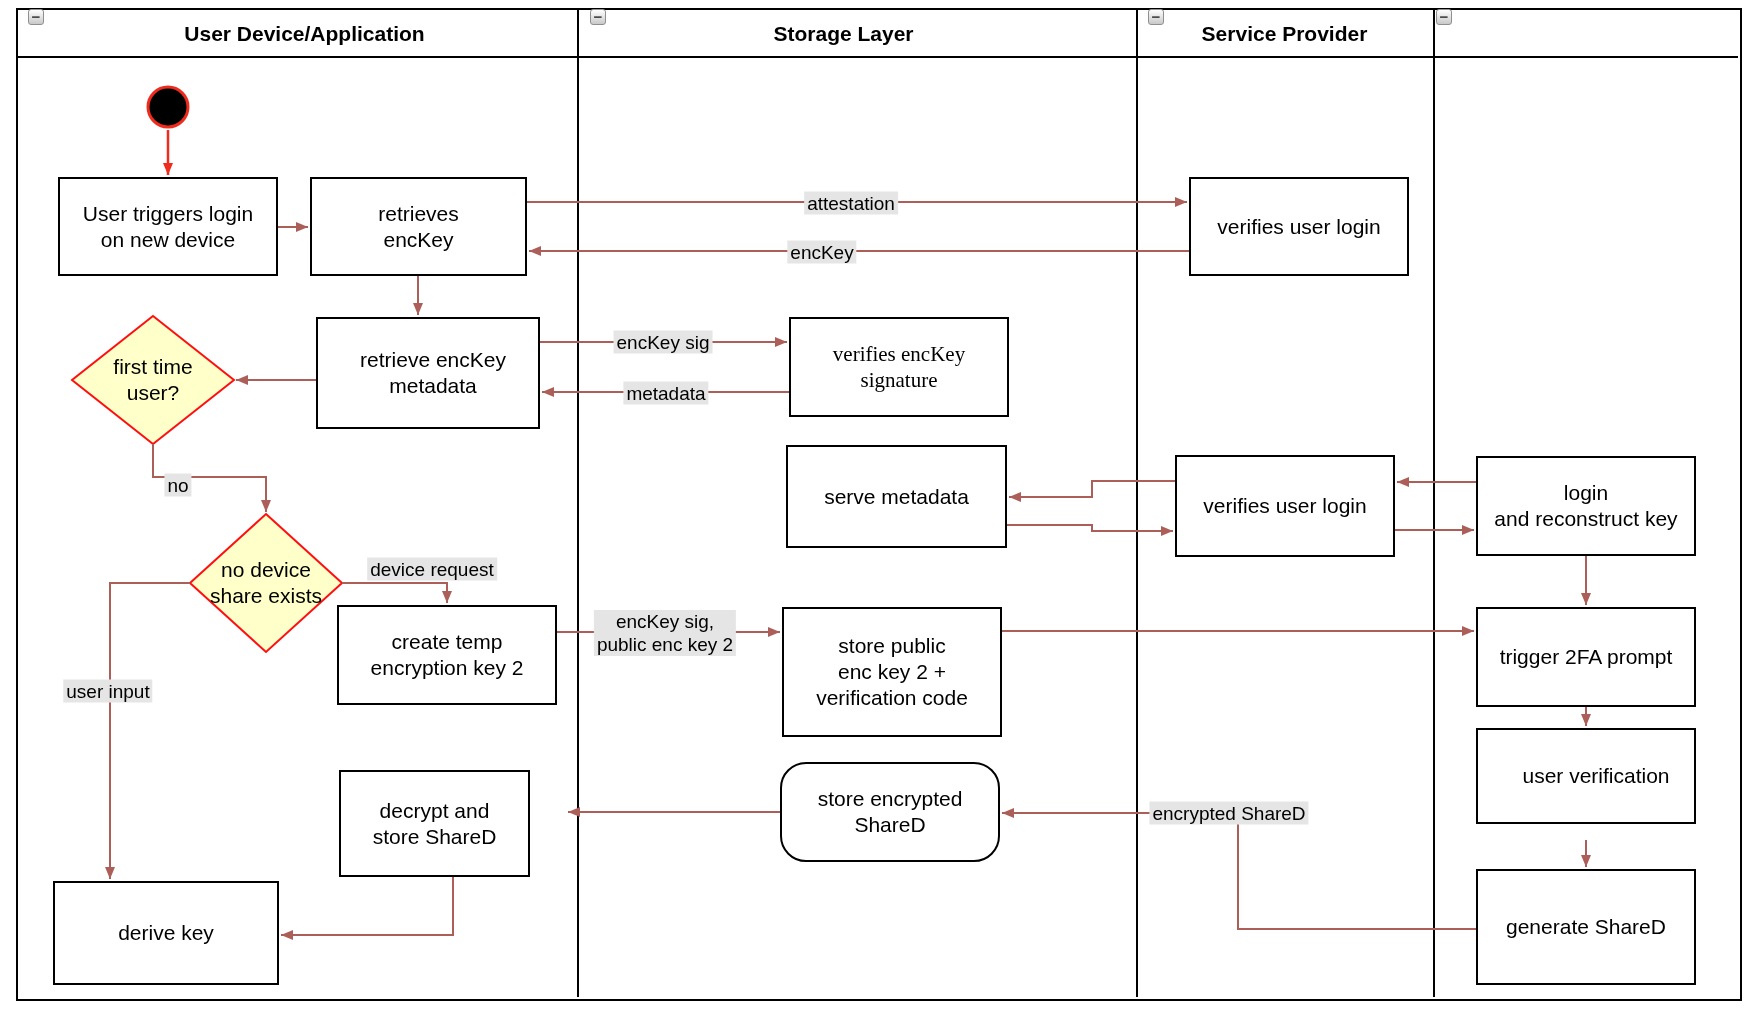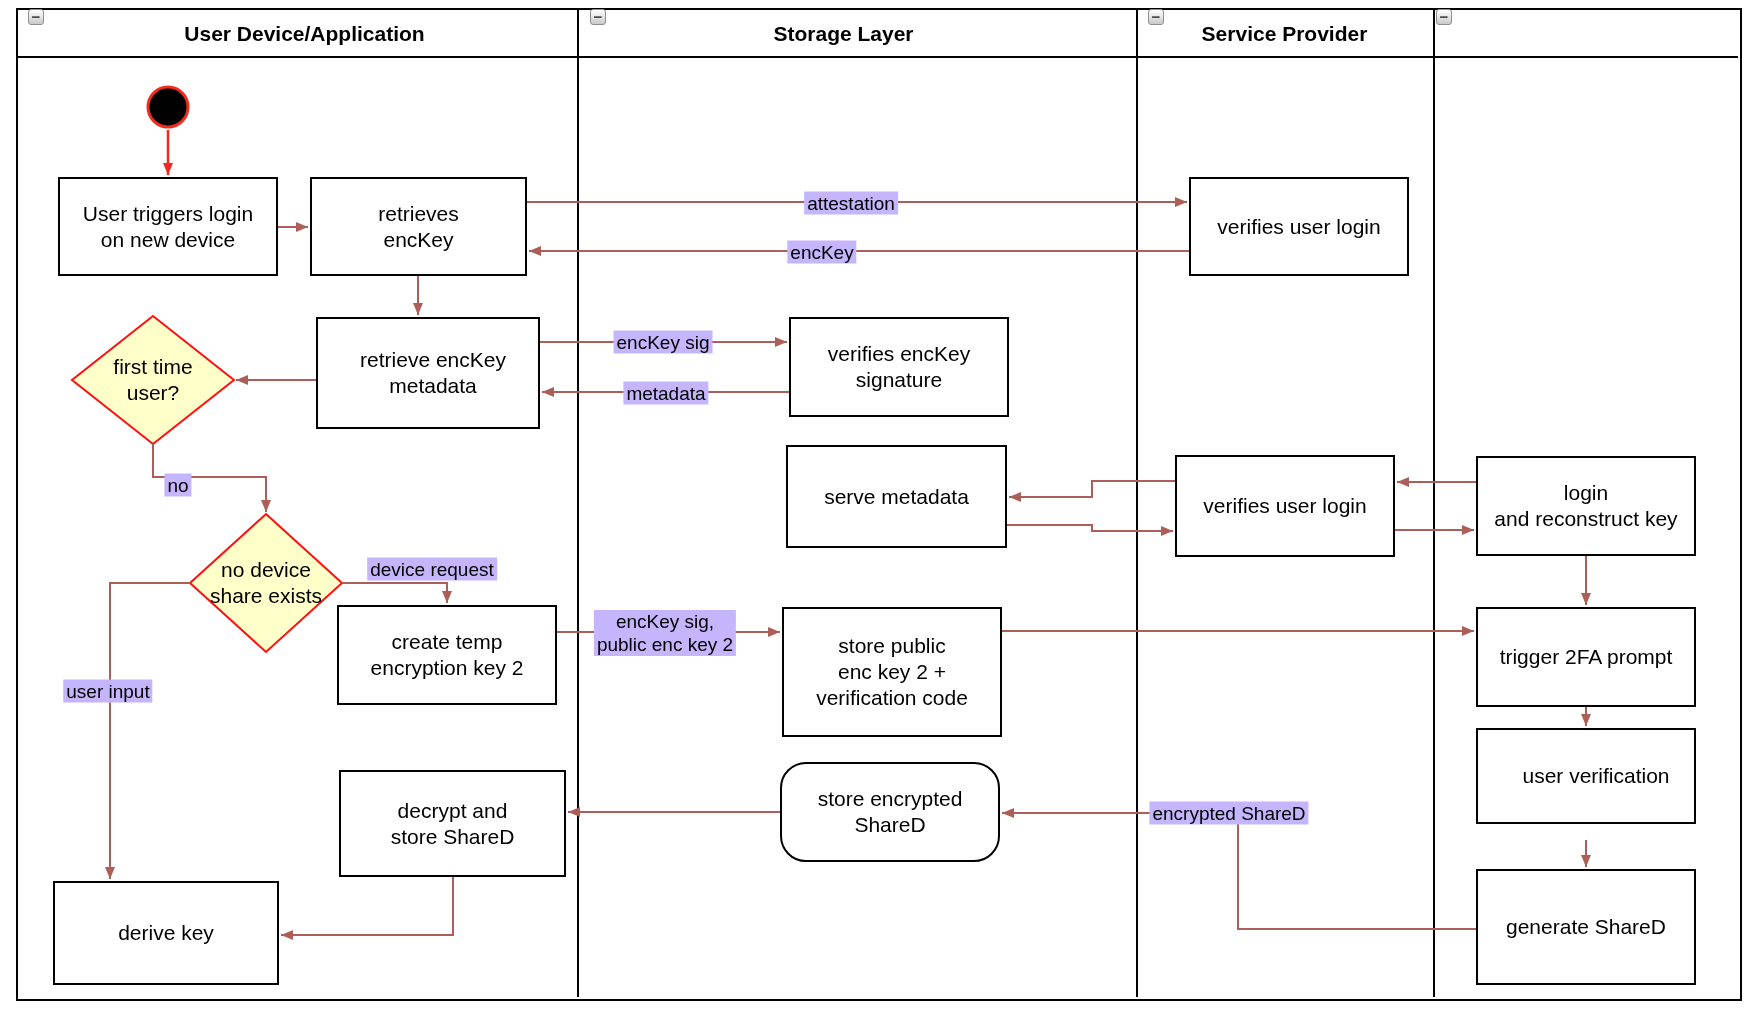--- a/index.html
+++ b/index.html
@@ -22,21 +22,21 @@
   }
   .box{
     position:absolute;border:2px solid #000;background:#fff;
     display:flex;align-items:center;justify-content:center;text-align:center;
     font-size:21px;line-height:26px;color:#000;white-space:pre-line;
     box-sizing:border-box;z-index:2;
   }
   svg.edges{position:absolute;left:0;top:0;z-index:3;}
   .edge-label{
     position:absolute;transform:translate(-50%,-50%);
-    background:#c4b5fd;padding:0 3px;font-size:19px;line-height:23px;
+    background:#e5e5e5;padding:0 3px;font-size:19px;line-height:23px;
     color:#000;text-align:center;white-space:pre-line;z-index:4;
   }
   .diamond-label{
     position:absolute;transform:translate(-50%,-50%);
     font-size:21px;line-height:26px;color:#000;text-align:center;
     white-space:pre-line;z-index:4;
   }
 </style>
 </head>
 <body>
@@ -66,37 +66,37 @@
 
   <div class="collapse-btn" style="left:1436px;">−</div>
 
   <div class="box" style="left:58px;top:177px;width:220px;height:99px;">User triggers login
 on new device</div>
   <div class="box" style="left:310px;top:177px;width:217px;height:99px;">retrieves
 encKey</div>
   <div class="box" style="left:1189px;top:177px;width:220px;height:99px;">verifies user login</div>
   <div class="box" style="left:316px;top:317px;width:224px;height:112px;padding-left:10px;">retrieve encKey
 metadata</div>
-  <div class="box" style="left:789px;top:317px;width:220px;height:100px;">verifies encKey
+  <div class="box" style="left:789px;top:317px;width:220px;height:100px;font-family:Liberation Serif, serif;">verifies encKey
 signature</div>
   <div class="box" style="left:786px;top:445px;width:221px;height:103px;text-align:right;">serve metadata</div>
   <div class="box" style="left:1175px;top:455px;width:220px;height:102px;">verifies user login</div>
   <div class="box" style="left:1476px;top:456px;width:220px;height:100px;">login
 and reconstruct key</div>
   <div class="box" style="left:337px;top:605px;width:220px;height:100px;">create temp
 encryption key 2</div>
   <div class="box" style="left:782px;top:607px;width:220px;height:130px;">store public
 enc key 2 +
 verification code</div>
   <div class="box" style="left:1476px;top:607px;width:220px;height:100px;">trigger 2FA prompt</div>
   <div class="box" style="left:1476px;top:728px;width:220px;height:96px;padding-left:20px;">user verification</div>
   <div class="box" style="left:1476px;top:869px;width:220px;height:116px;">generate ShareD</div>
   <div class="box" style="left:780px;top:762px;width:220px;height:100px;border-radius:26px;">store encrypted
 ShareD</div>
-  <div class="box" style="left:339px;top:770px;width:227px;height:107px;">decrypt and
+  <div class="box" style="left:339px;top:770px;width:191px;height:107px;">decrypt and
 store ShareD</div>
   <div class="box" style="left:53px;top:881px;width:226px;height:104px;">derive key</div>
 
   <svg class="edges" width="1756" height="1026">
     <defs>
       <marker id="ah" markerUnits="userSpaceOnUse" markerWidth="15" markerHeight="13" refX="13" refY="6" orient="auto">
         <path d="M1,1 L13,6 L1,11 Z" fill="#AC5F58"></path>
       </marker>
       <marker id="ahb" markerUnits="userSpaceOnUse" markerWidth="15" markerHeight="13" refX="13" refY="6" orient="auto">
         <path d="M1,1 L13,6 L1,11 Z" fill="#EF2B1E"></path>

